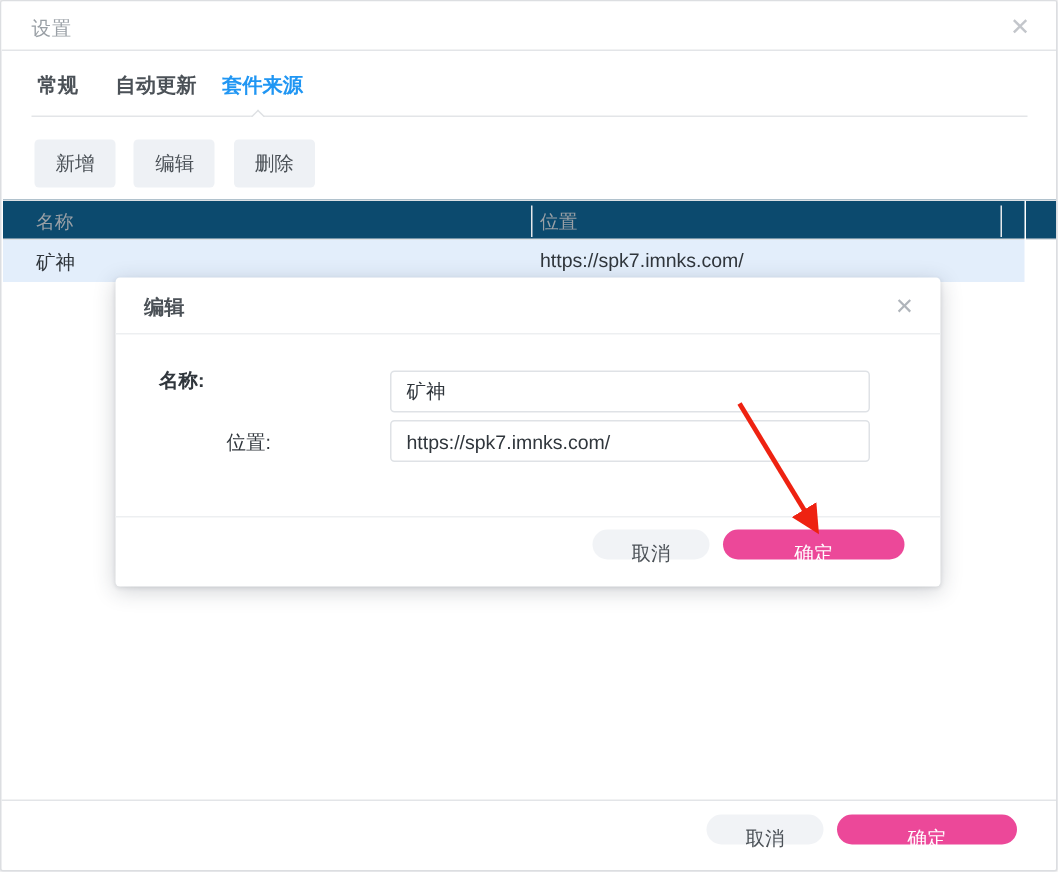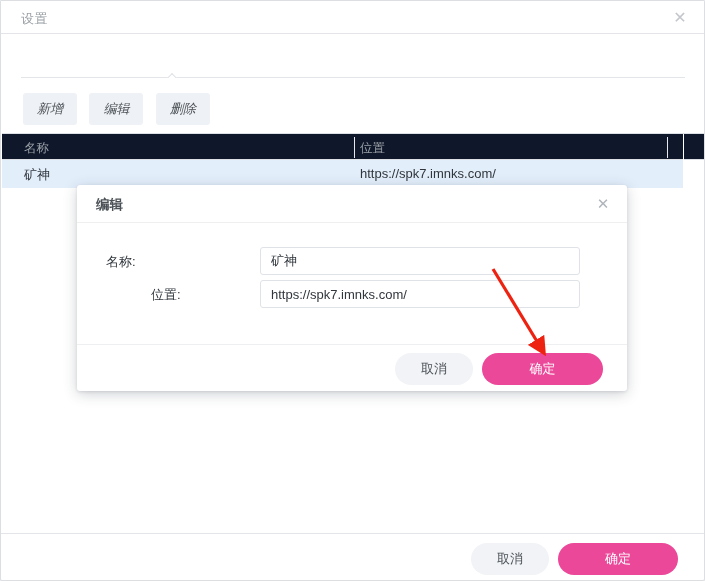--- a/index.html
+++ b/index.html
@@ -106,35 +106,34 @@
     margin-right: 8px;
     background: #eef1f5;
     border: none;
     border-radius: 3px;
     font-size: 13px;
     color: #4b5157;
     cursor: pointer;
     font-family: "Liberation Sans", "DejaVu Sans", sans-serif;
     line-height: 32px;
     vertical-align: top;
-    font-style: italic;
   }
 
   
   #table {
     position: absolute;
     left: 1px; top: 132px;
     width: 702px;
   }
   #table-head {
     position: relative;
     height: 27px;
     border-top: 1px solid #dde0e4;
     border-bottom: 1px solid #dde0e4;
-    background: #0f172a;
+    background: #0c4a6e;
   }
   .th {
     position: absolute;
     top: 6px;
     font-size: 12.5px;
     color: #9aa0a6;
   }
   #th-name { left: 22px; }
   #th-loc  { left: 358px; text-align: right; }
   .col-sep {
@@ -175,21 +174,21 @@
     width: 703px; height: 1px;
     background: #e3e5e8;
   }
   #footer {
     position: absolute;
     left: 0; top: 533px;
     width: 703px; height: 46px;
   }
   .btn {
     position: absolute;
-    height: 32px;
+    height: 20px;
     border: none;
     border-radius: 16px;
     font-size: 13px;
     cursor: pointer;
     font-family: "Liberation Sans", "DejaVu Sans", sans-serif;
     line-height: 32px;
     text-align: center;
     padding: 0;
   }
   .btn-secondary {
@@ -235,21 +234,21 @@
     line-height: 1;
     cursor: pointer;
     font-family: "DejaVu Sans", sans-serif;
   }
 
   .field-label {
     position: absolute;
     font-size: 13px;
     color: #30363c;
   }
-  #label-name { left: 105px; top: 252px; }
+  #label-name { left: 105px; top: 244px; font-weight: bold; }
   #label-loc  { left: 105px; top: 285px; margin-left: 45px; }
 
   .field-input {
     position: absolute;
     height: 28px;
     background: #ffffff;
     border: 1px solid #dfe2e6;
     border-radius: 3px;
     font-size: 13px;
     color: #30363c;
@@ -280,20 +279,25 @@
 </head>
 <body>
 
 <div id="window">
 
   <div id="titlebar">
     <div id="title-text">设置</div>
     <div id="window-close">✕</div>
   </div>
 
+  <div id="tabs">
+    <div id="tab-0" class="tab">常规</div>
+    <div id="tab-1" class="tab">自动更新</div>
+    <div id="tab-2" class="tab active">套件来源</div>
+  </div>
   <div id="tabs-divider"></div>
   <div id="tab-caret"></div>
 
   <div id="toolbar">
     <button class="tbbtn">新增</button>
     <button class="tbbtn">编辑</button>
     <button class="tbbtn">删除</button>
   </div>
 
   <div id="table">

